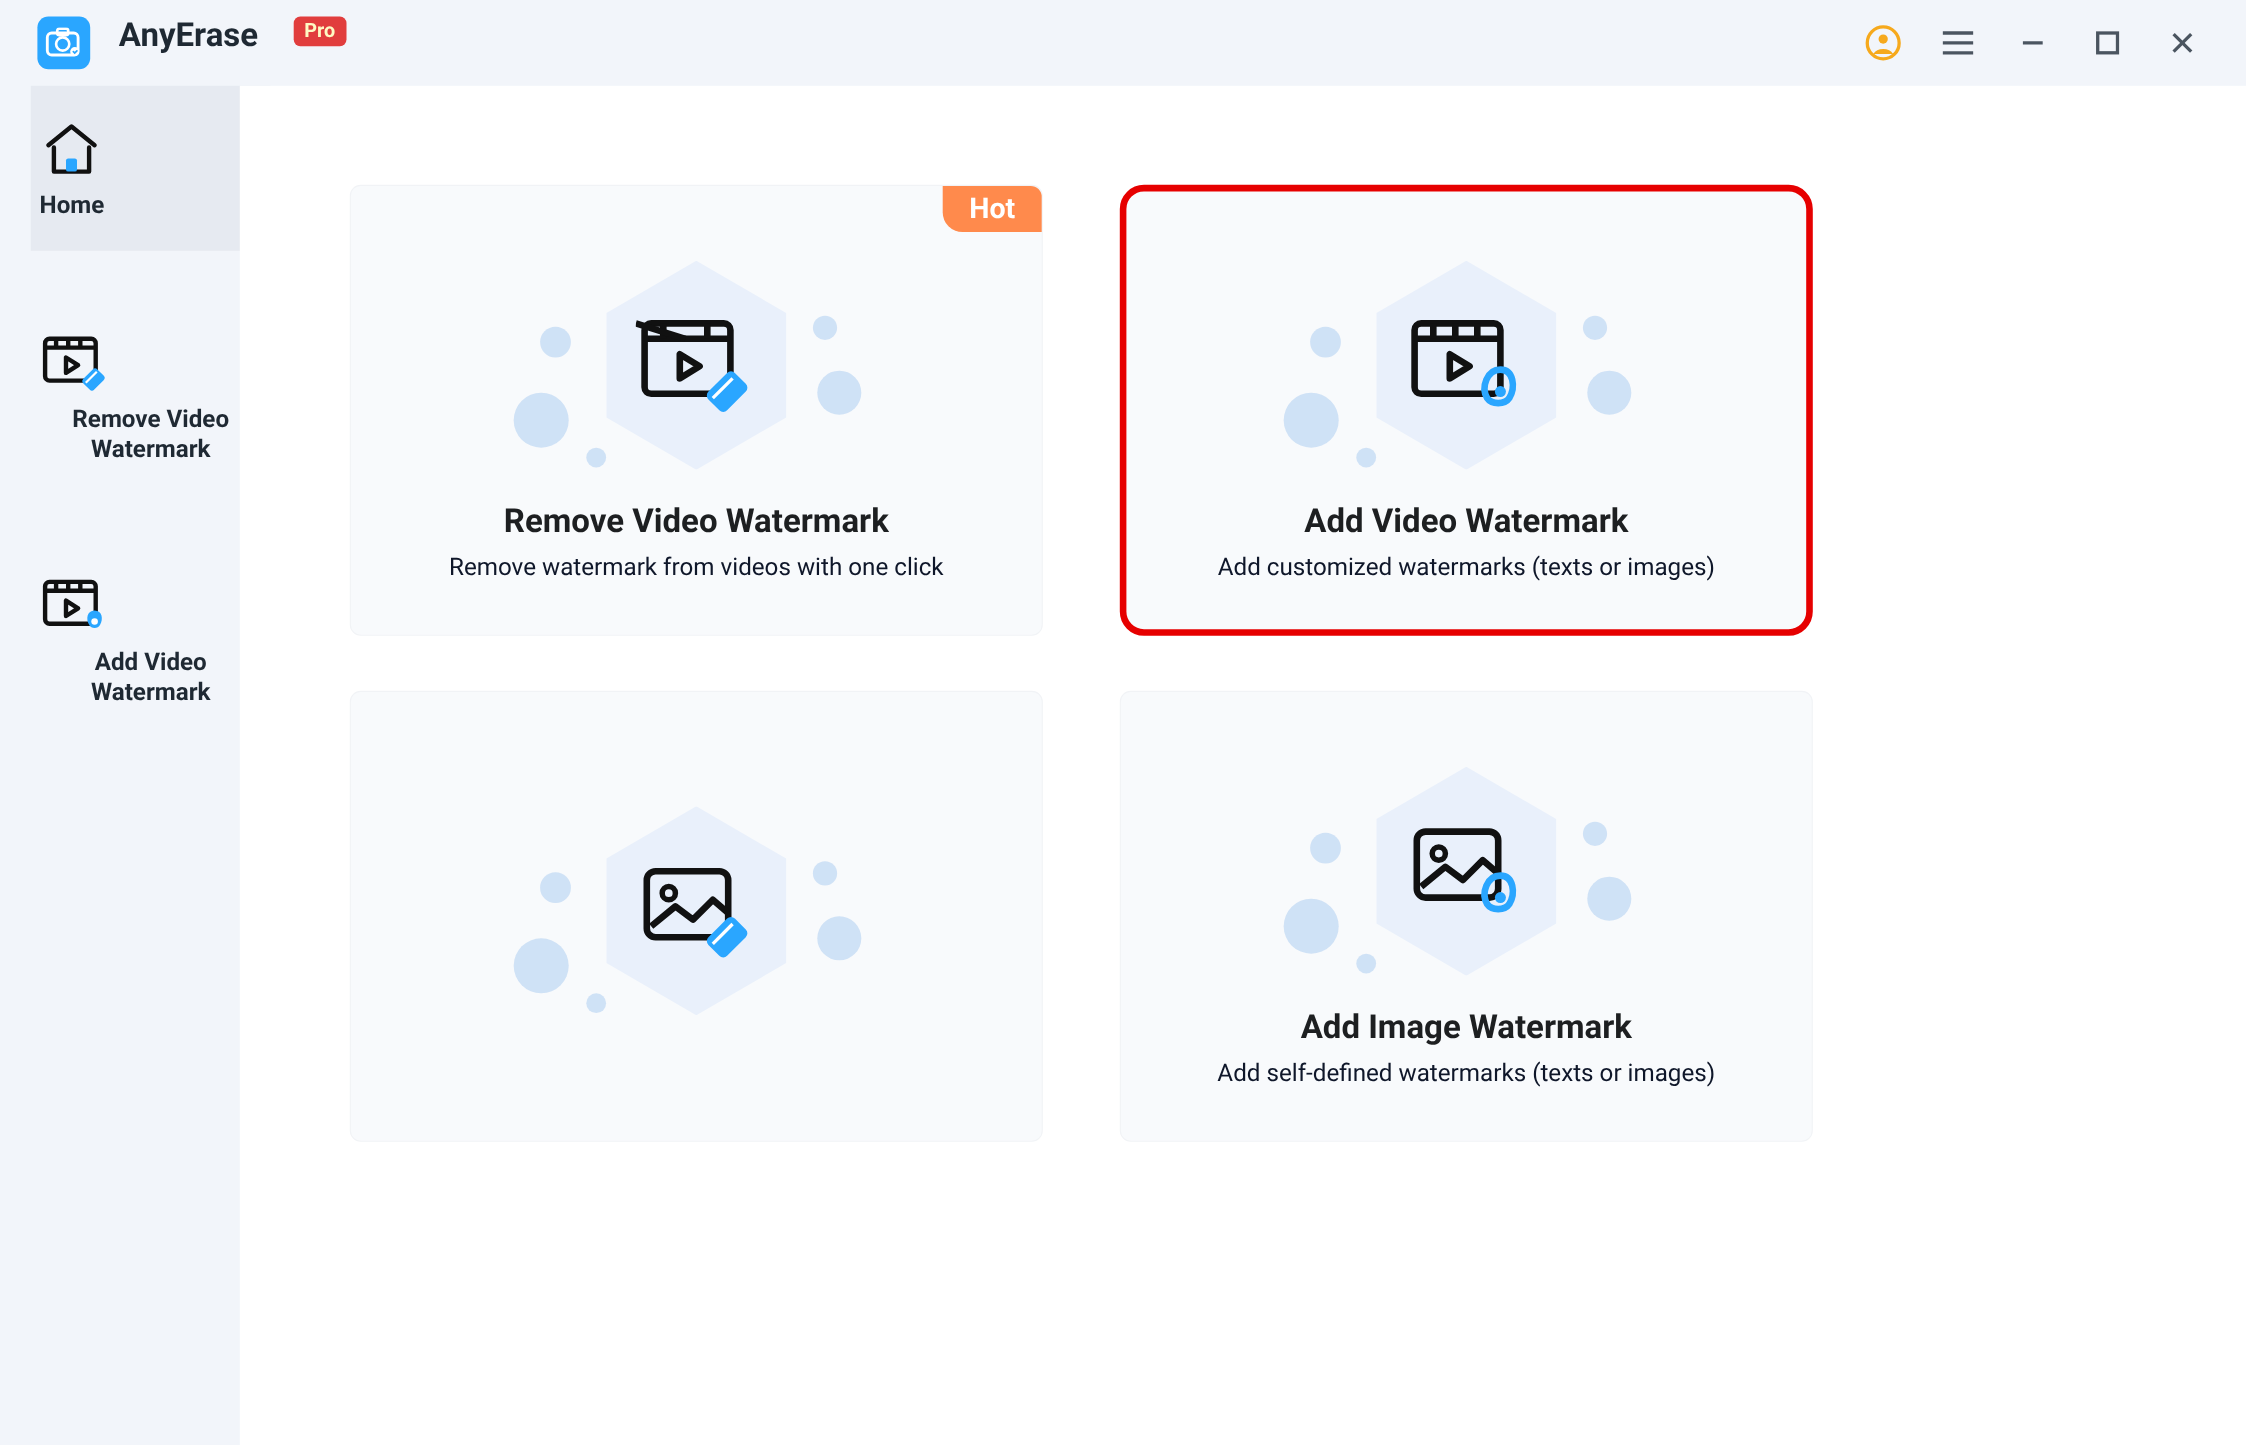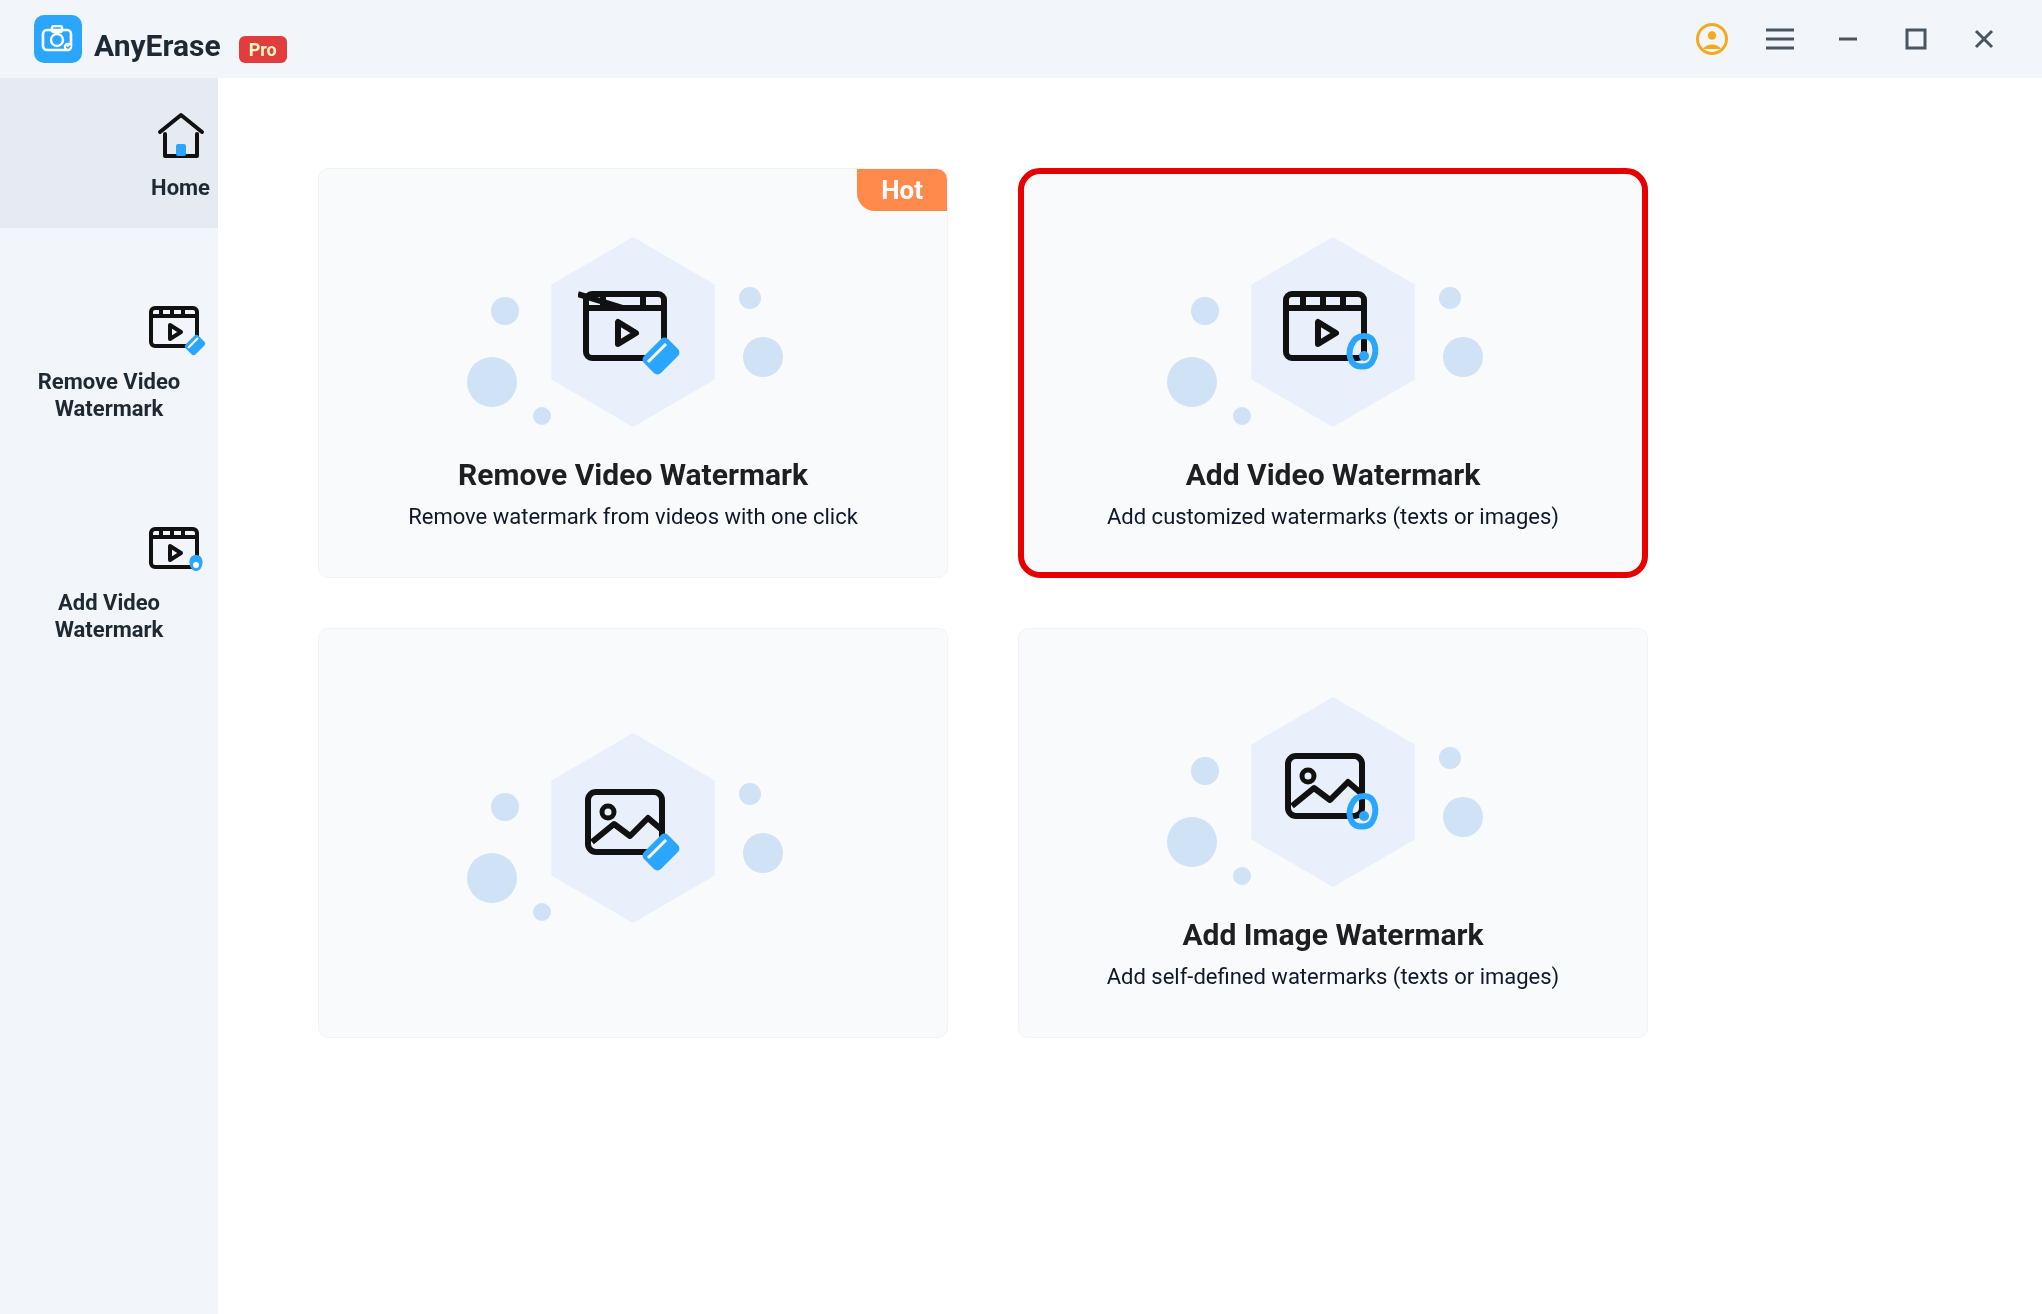--- a/index.html
+++ b/index.html
@@ -12,21 +12,21 @@
       transform-origin: top left;
     }
     
     .titlebar {
       height: 78px;
       background: #f2f5fa;
       display: flex;
       align-items: center;
       padding: 0 34px;
     }
-    .titlebar-left { display: flex; align-items: flex-end; gap: 12px; flex: 1; }
+    .titlebar-left { display: flex; align-items: flex-start; gap: 26px; flex: 1; }
     .app-logo {
       width: 48px; height: 48px; border-radius: 10px;
       background: #2aa6ff;
       display: flex; align-items: center; justify-content: center;
     }
     .app-logo svg { display: block; }
     .app-title { font-size: 30px; font-weight: 700; color: #1f2933; }
     .pro-badge {
       background: #e13d3d; color: #fef9c3; font-size: 18px; font-weight: 700;
       padding: 3px 10px; border-radius: 6px; margin-left: 6px;
@@ -41,25 +41,26 @@
       height: calc(100% - 78px);
     }
     .sidebar {
       width: 218px;
       background: #f2f5fa;
       padding-top: 0;
     }
     .sidebar-item {
       width: 100%;
       padding: 28px 8px 26px 8px;
-      display: flex; flex-direction: column; align-items: flex-end; gap: 12px;
+      display: flex; flex-direction: column; align-items: flex-start; gap: 12px;
       cursor: pointer;
       font-size: 22px; font-weight: 700; color: #1f2933;
       line-height: 1.25;
       text-align: center;
+      margin-left: 28px;
     }
     .sidebar-item.active { background: #e6eaf1; }
     .sidebar-item .icon-wrap { height: 56px; display: flex; align-items: flex-end; justify-content: center; }
     .sidebar-item svg { display: block; }
     .sidebar-spacer { height: 44px; }
     
     .main {
       flex: 1;
       background: #ffffff;
       padding: 90px 70px 40px 100px;

